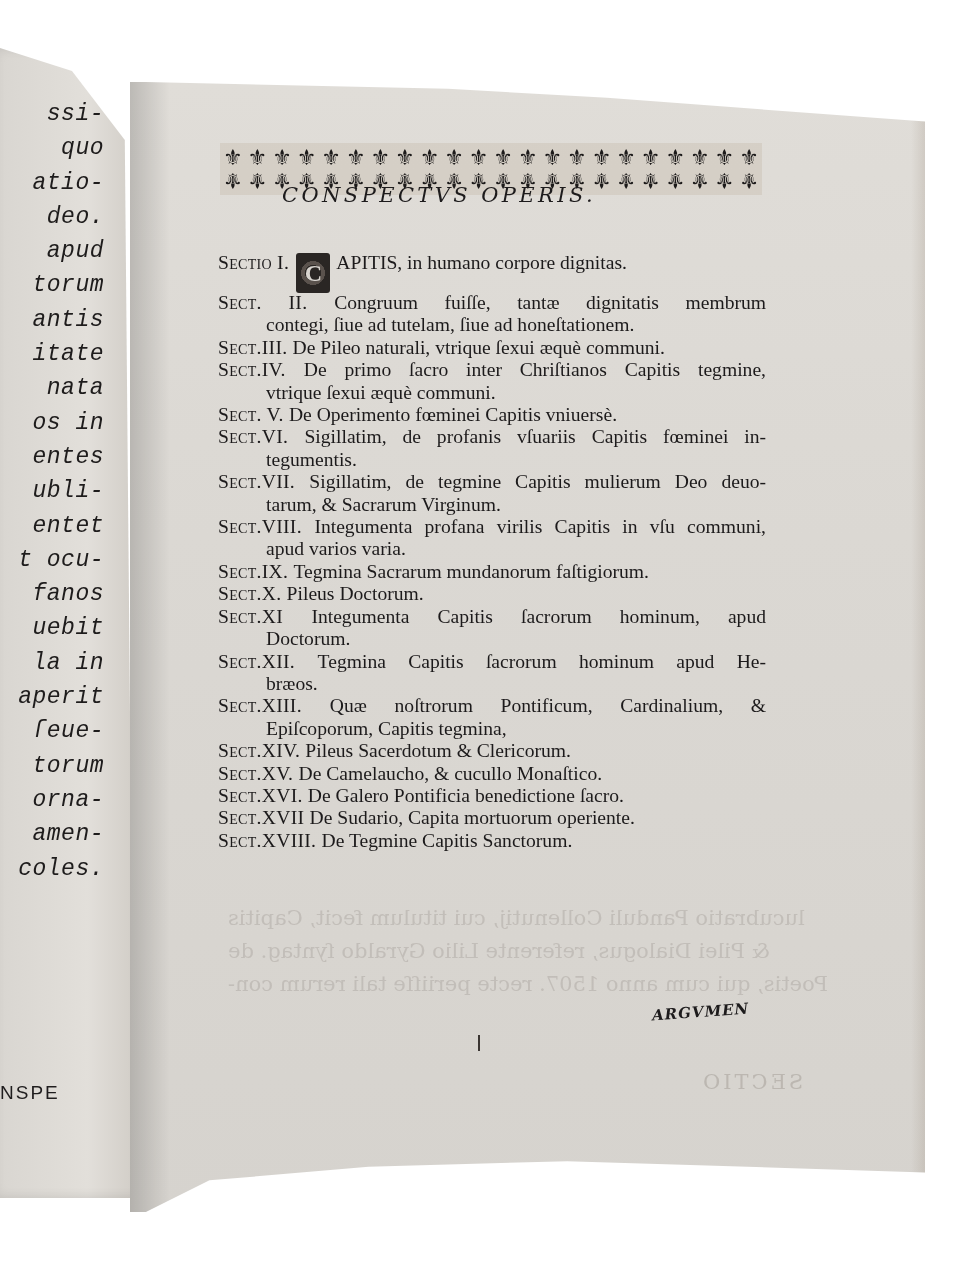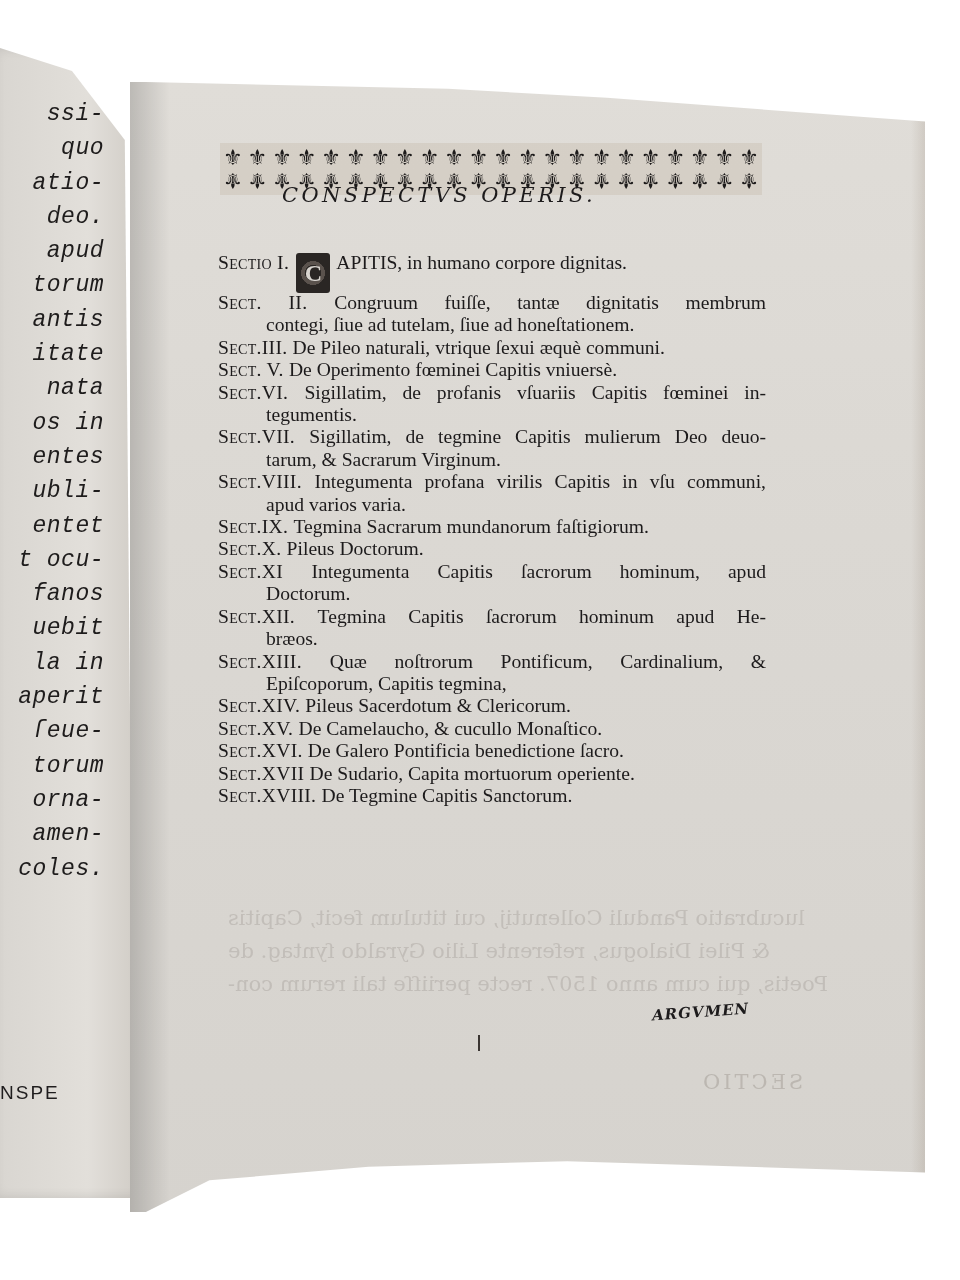--- a/index.html
+++ b/index.html
@@ -184,20 +184,22 @@
 <div class="title">CONSPECTVS OPERIS.</div>
 
 <div class="toc" id="toc">
     <div class="entry"><span class="first"><span class="lbl">Sectio I. </span><span class="initial">C</span><span>APITIS, in humano corpore dignitas.</span></span></div>
     <div class="entry just">
       <span class="first"><span class="lbl">Sect. II. </span><span>Congruum fuiſſe, tantæ dignitatis membrum</span></span>
       <span class="cont">contegi, ſiue ad tutelam, ſiue ad honeſtationem.</span>
     </div>
     <div class="entry"><span class="first"><span class="lbl">Sect.III. </span><span>De Pileo naturali, vtrique ſexui æquè communi.</span></span></div>
     <div class="entry just">
+      <span class="first"><span class="lbl">Sect.IV. </span><span>De primo ſacro inter Chriſtianos Capitis tegmine,</span></span>
+      <span class="cont">vtrique ſexui æquè communi.</span>
     </div>
     <div class="entry"><span class="first"><span class="lbl">Sect. V. </span><span>De Operimento fœminei Capitis vniuersè.</span></span></div>
     <div class="entry just">
       <span class="first"><span class="lbl">Sect.VI. </span><span>Sigillatim, de profanis vſuariis Capitis fœminei in-</span></span>
       <span class="cont">tegumentis.</span>
     </div>
     <div class="entry just">
       <span class="first"><span class="lbl">Sect.VII. </span><span>Sigillatim, de tegmine Capitis mulierum Deo deuo-</span></span>
       <span class="cont">tarum, &amp; Sacrarum Virginum.</span>
     </div>

